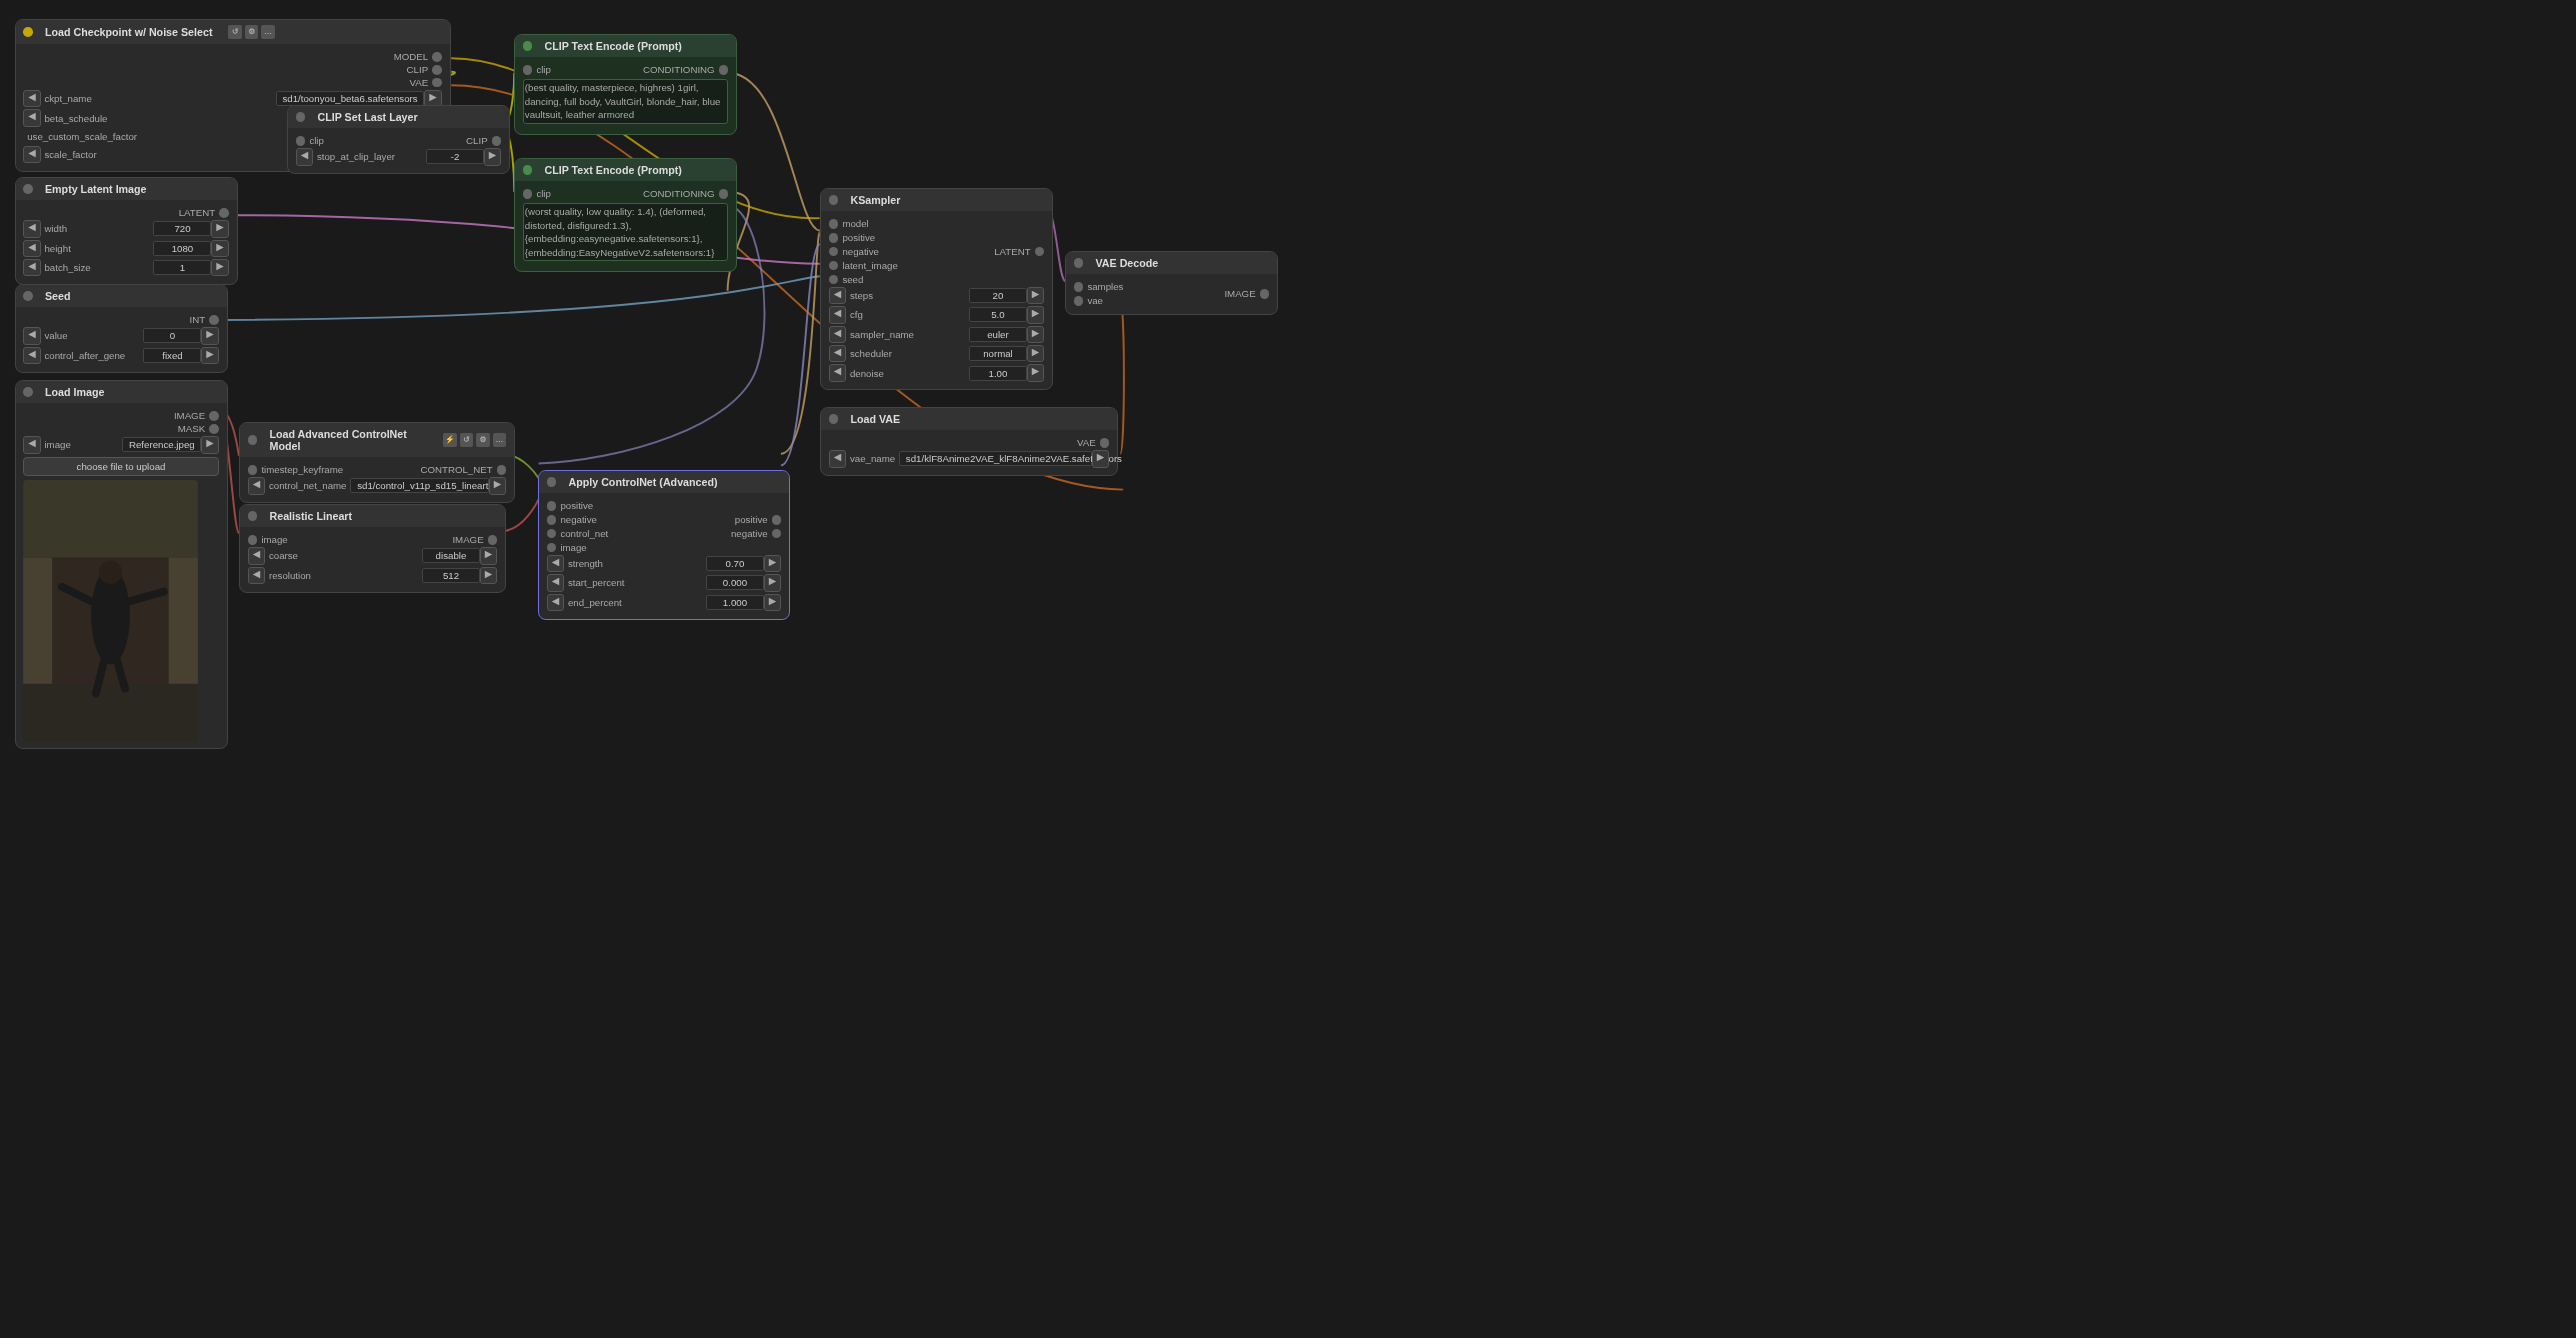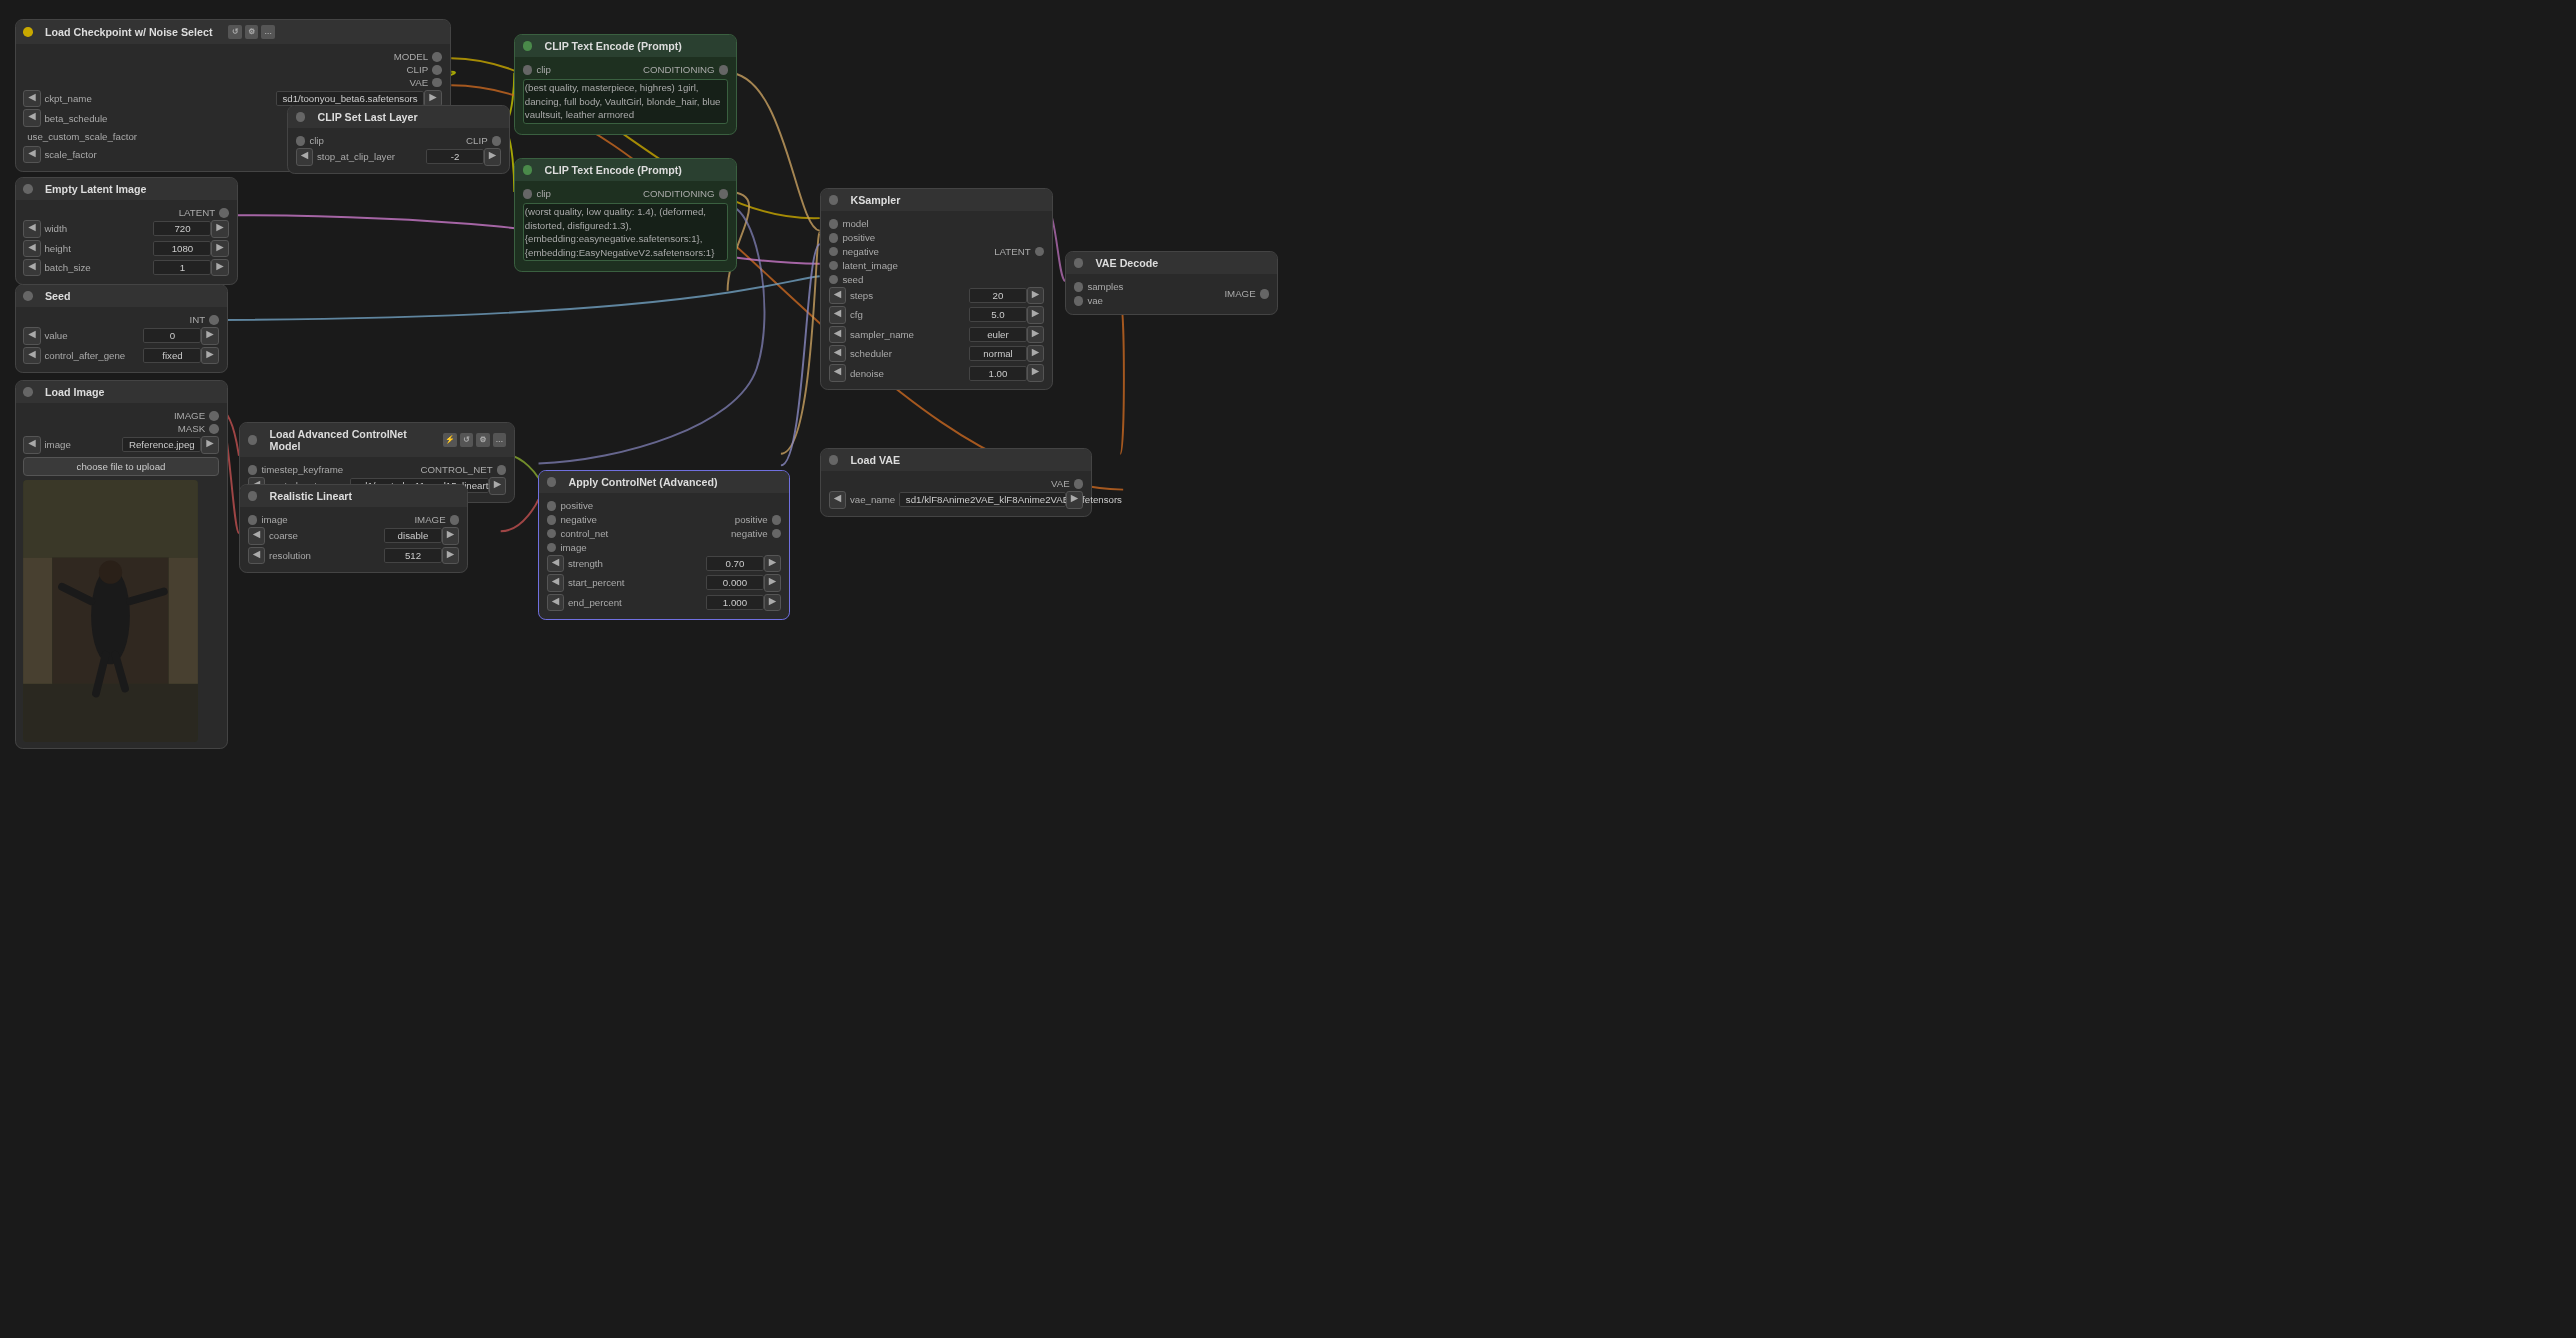--- a/index.html
+++ b/index.html
@@ -645,21 +645,21 @@
       </div>
       <div class="param-row">
         <span class="param-btn">◀</span>
         <span class="param-name">end_percent</span>
         <span class="param-value">1.000</span>
         <span class="param-btn">▶</span>
       </div>
     </div>
   </div>
 
-  <div class="node" style="left:239px; top:484px; width:229px;">
+  <div class="node" style="left:239px; top:504px; width:267px;">
     <div class="node-header">
       <div class="node-dot gray"></div>
       <span>Realistic Lineart</span>
     </div>
     <div class="node-body">
       <div class="port-row">
         <div class="port-left">
           <div class="port-dot connector-red"></div>
           <span class="port-label">image</span>
         </div>
@@ -676,21 +676,21 @@
       </div>
       <div class="param-row">
         <span class="param-btn">◀</span>
         <span class="param-name">resolution</span>
         <span class="param-value">512</span>
         <span class="param-btn">▶</span>
       </div>
     </div>
   </div>
 
-  <div class="node" style="left:820px; top:448px; width:272px;">
+  <div class="node" style="left:820px; top:407px; width:298px;">
     <div class="node-header">
       <div class="node-dot gray"></div>
       <span>Load VAE</span>
     </div>
     <div class="node-body">
       <div class="port-row">
         <span></span>
         <div class="port-right">
           <span class="port-label">VAE</span>
           <div class="port-dot connector-orange"></div>

